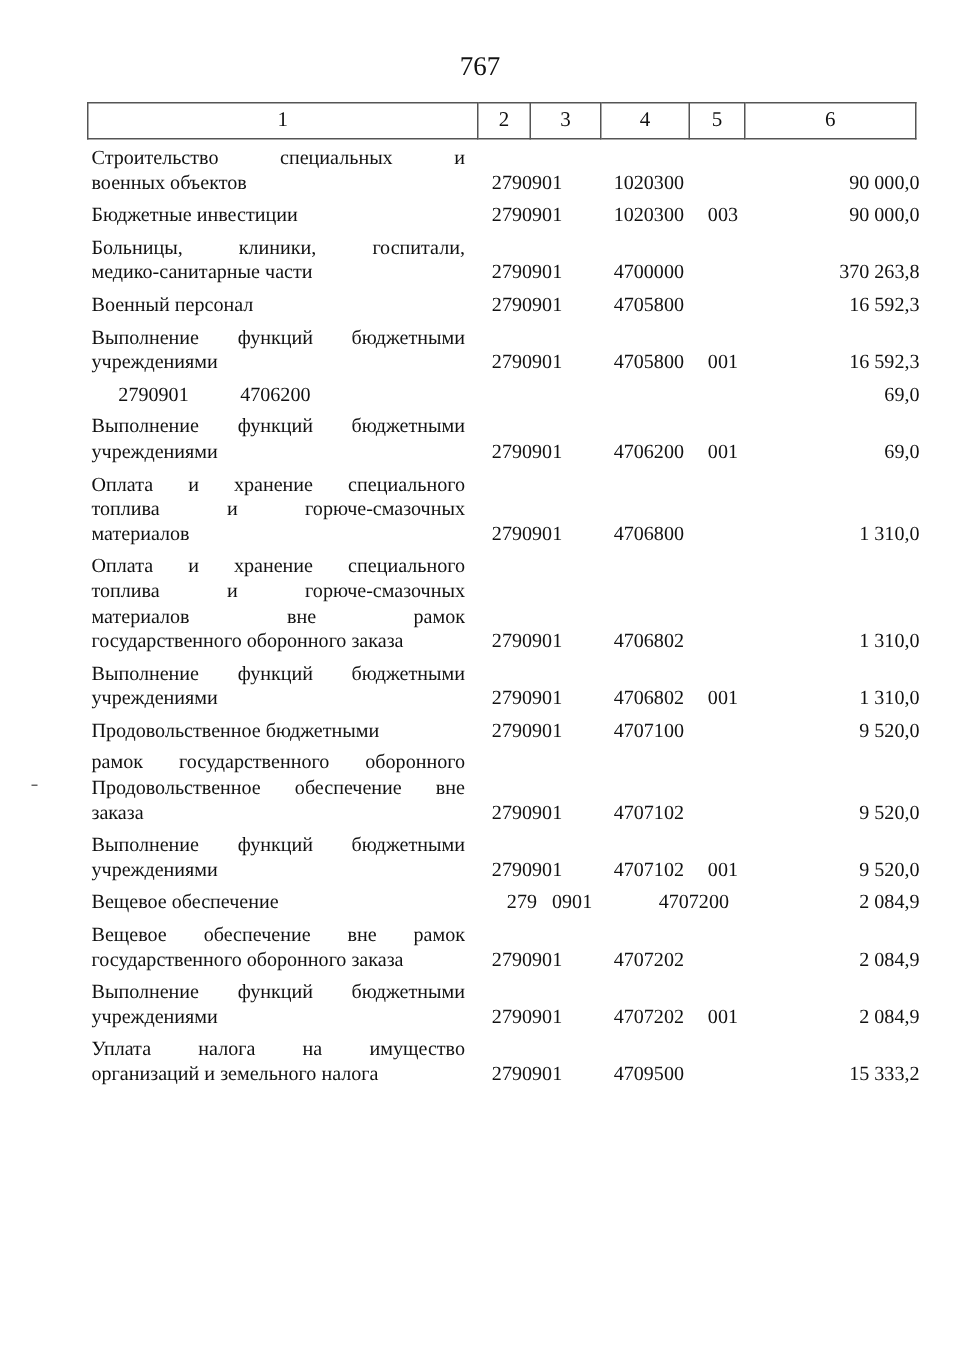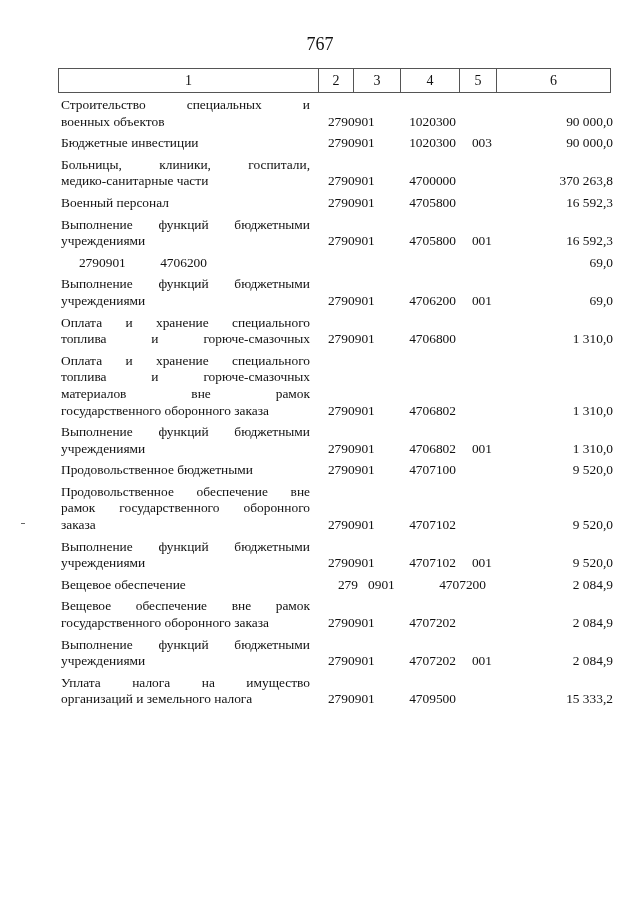--- a/index.html
+++ b/index.html
@@ -128,20 +128,21 @@
       <div class="c2">279</div>
       <div class="c3">0901</div>
       <div class="c4">4706200</div>
       <div class="c5">001</div>
       <div class="c6">69,0</div>
     </div>
     <div class="row" style="margin-top: 5px;">
       <div class="c1">
         <span class="line">Оплата и хранение специального</span>
         <span class="line">топлива и горюче-смазочных</span>
+        <span class="line last">материалов</span>
       </div>
       <div class="c2">279</div>
       <div class="c3">0901</div>
       <div class="c4">4706800</div>
       <div class="c5"></div>
       <div class="c6">1 310,0</div>
     </div>
     <div class="row" style="margin-top: 5px;">
       <div class="c1">
         <span class="line">Оплата и хранение специального</span>
@@ -171,22 +172,22 @@
         <span class="line last">Продовольственное бюджетными</span>
       </div>
       <div class="c2">279</div>
       <div class="c3">0901</div>
       <div class="c4">4707100</div>
       <div class="c5"></div>
       <div class="c6">9 520,0</div>
     </div>
     <div class="row" style="margin-top: 5px;">
       <div class="c1">
+        <span class="line">рамок государственного оборонного</span>
         <span class="line">Продовольственное обеспечение вне</span>
-        <span class="line">рамок государственного оборонного</span>
         <span class="line last">заказа</span>
       </div>
       <div class="c2">279</div>
       <div class="c3">0901</div>
       <div class="c4">4707102</div>
       <div class="c5"></div>
       <div class="c6">9 520,0</div>
     </div>
     <div class="row" style="margin-top: 5px;">
       <div class="c1">

